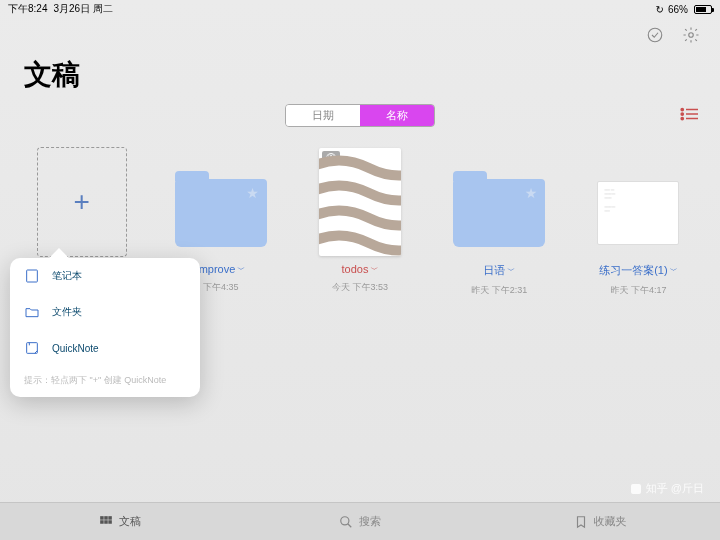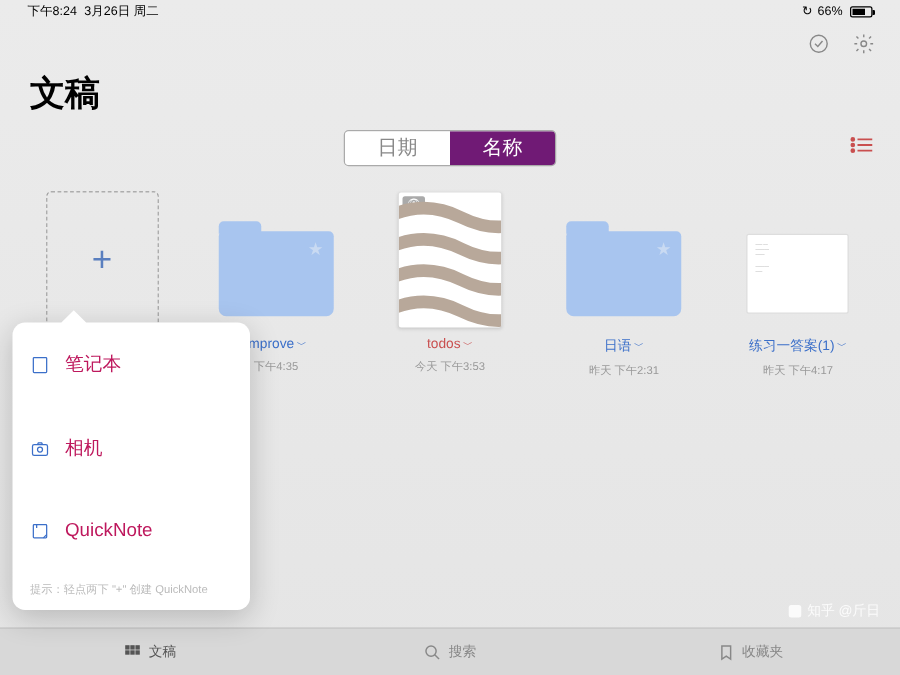--- a/index.html
+++ b/index.html
@@ -1,47 +1,47 @@
 <!DOCTYPE html>
 <html><head>
 <meta charset="utf-8">
 <style>
 *{margin:0;padding:0;box-sizing:border-box;font-family:-apple-system,"PingFang SC",sans-serif}
 body{width:720px;height:540px;background:linear-gradient(180deg,#ebebeb 0%,#e5e5e5 100%);overflow:hidden;position:relative}
-.status-bar{display:flex;justify-content:space-between;align-items:center;padding:2px 22px;font-size:10px;color:#000}
+.status-bar{display:flex;justify-content:space-between;align-items:center;padding:2px 8px;font-size:10px;color:#000}
 .status-left{display:flex;gap:6px}
 .status-right{display:flex;gap:4px;align-items:center}
 .header{display:flex;justify-content:space-between;align-items:center;padding:8px 20px}
 .header-icons{display:flex;gap:18px}
 .header-icons svg{width:18px;height:18px;stroke:#888;fill:none;stroke-width:1.5}
 .title{font-size:28px;font-weight:700;padding:4px 24px 10px}
 .toolbar{display:flex;align-items:center;padding:0 20px 10px;position:relative}
 .seg{display:flex;border:1px solid #aaa;border-radius:4px;overflow:hidden;margin:0 auto}
-.seg-btn{padding:3px 26px;font-size:16px;color:#888;background:#fff;cursor:pointer}
-.seg-btn.active{background:#701a75;color:#fff}
+.seg-btn{padding:3px 26px;font-size:11px;color:#888;background:#fff;cursor:pointer}
+.seg-btn.active{background:#d946ef;color:#fff}
 .list-btn{position:absolute;right:22px;color:#c94f4f}
 .list-btn svg{width:18px;height:14px}
 .grid{display:flex;padding:10px 12px;gap:0}
 .item{flex:1;display:flex;flex-direction:column;align-items:center;gap:6px}
 .thumb{width:100px;height:110px;display:flex;align-items:center;justify-content:center;position:relative}
 .new-box{width:90px;height:110px;border:1.5px dashed #999;border-radius:4px;display:flex;align-items:center;justify-content:center;color:#5a7fbf;font-size:28px;font-weight:200}
 .folder{width:92px;height:68px;background:#a8c5ef;border-radius:4px 4px 6px 6px;position:relative;margin-top:22px}
 .folder:before{content:"";position:absolute;top:-8px;left:0;width:34px;height:10px;background:#a8c5ef;border-radius:4px 4px 0 0}
 .folder .star{position:absolute;top:6px;right:8px;color:#c9daf2;font-size:14px}
 .note{width:82px;height:108px;background:#fff;border-radius:2px;box-shadow:0 1px 3px rgba(0,0,0,0.15);position:relative;overflow:hidden}
 .note-waves{position:absolute;inset:0}
 .note-badge{position:absolute;top:3px;left:3px;background:#aaa;color:#fff;font-size:8px;padding:1px 4px;border-radius:2px}
 .doc{width:82px;height:64px;background:#fff;border:1px solid #ddd;border-radius:2px;margin-top:22px;padding:6px;font-size:3px;color:#ccc;line-height:1.4}
 .item-name{font-size:11px;color:#3b6fc9;display:flex;align-items:center;gap:2px}
 .item-name.red{color:#c94f4f}
 .item-meta{font-size:9px;color:#999}
 .chev{font-size:8px;color:inherit}
 .popover{position:absolute;left:10px;top:258px;width:190px;background:#fff;border-radius:10px;box-shadow:0 6px 24px rgba(0,0,0,0.2);z-index:10}
 .popover:before{content:"";position:absolute;top:-7px;left:42px;width:14px;height:14px;background:#fff;transform:rotate(45deg)}
-.pop-item{display:flex;align-items:center;gap:12px;padding:24px 14px;font-size:15px;color:#be185d;cursor:pointer}
+.pop-item{display:flex;align-items:center;gap:12px;padding:10px 14px;font-size:10px;color:#0c4a6e;cursor:pointer}
 .pop-item svg{width:16px;height:16px;stroke:#3b6fc9;fill:none;stroke-width:1.5}
 .pop-hint{padding:8px 14px 10px;font-size:9px;color:#bbb}
 .tabbar{position:absolute;bottom:0;left:0;right:0;height:38px;background:#d8d8d8;display:flex;border-top:1px solid #c5c5c5}
 .tab{flex:1;display:flex;align-items:center;justify-content:center;gap:6px;font-size:11px;color:#888;cursor:pointer}
 .tab.active{color:#555}
 .tab svg{width:14px;height:14px}
 .watermark{position:absolute;bottom:44px;right:16px;font-size:11px;color:#fff;opacity:0.85;display:flex;align-items:center;gap:4px}
 .battery{display:inline-block;width:18px;height:9px;border:1px solid #000;border-radius:2px;position:relative;margin-left:2px}
 .battery:after{content:"";position:absolute;right:-3px;top:2px;width:2px;height:4px;background:#000;border-radius:0 1px 1px 0}
 .battery-fill{position:absolute;left:1px;top:1px;bottom:1px;width:60%;background:#000}
@@ -158,25 +158,23 @@
 
 <div class="popover">
   <div class="pop-item">
       <svg viewBox="0 0 24 24">
         <rect x="4" y="3" width="16" height="18" rx="1"></rect>
       </svg>
       <span>笔记本</span>
     </div>
   <div class="pop-item">
       <svg viewBox="0 0 24 24">
-        <rect x="3" y="7" width="18" height="13" rx="2"></rect>
-        <circle cx="12" cy="13" r="3"></circle>
-        <path d="M9 7l1-2h4l1 2"></path>
-      </svg>
-      <span>相机</span>
+        <path d="M3 7h6l2 2h10v10H3z"></path>
+      </svg>
+      <span>文件夹</span>
     </div>
   <div class="pop-item">
       <svg viewBox="0 0 24 24">
         <rect x="4" y="4" width="16" height="16" rx="1"></rect>
         <path d="M8 4v4M20 16l-4 4"></path>
       </svg>
       <span>QuickNote</span>
     </div>
   <div class="pop-hint">提示：轻点两下 "+" 创建 QuickNote</div>
 </div>

